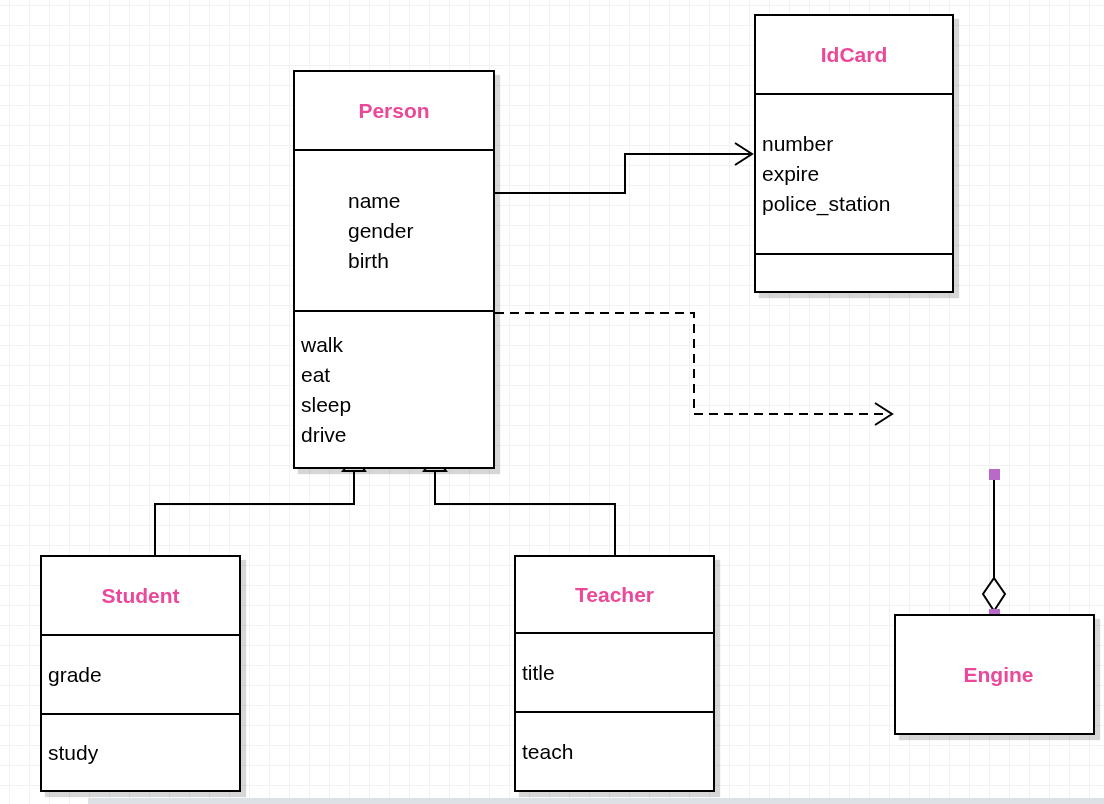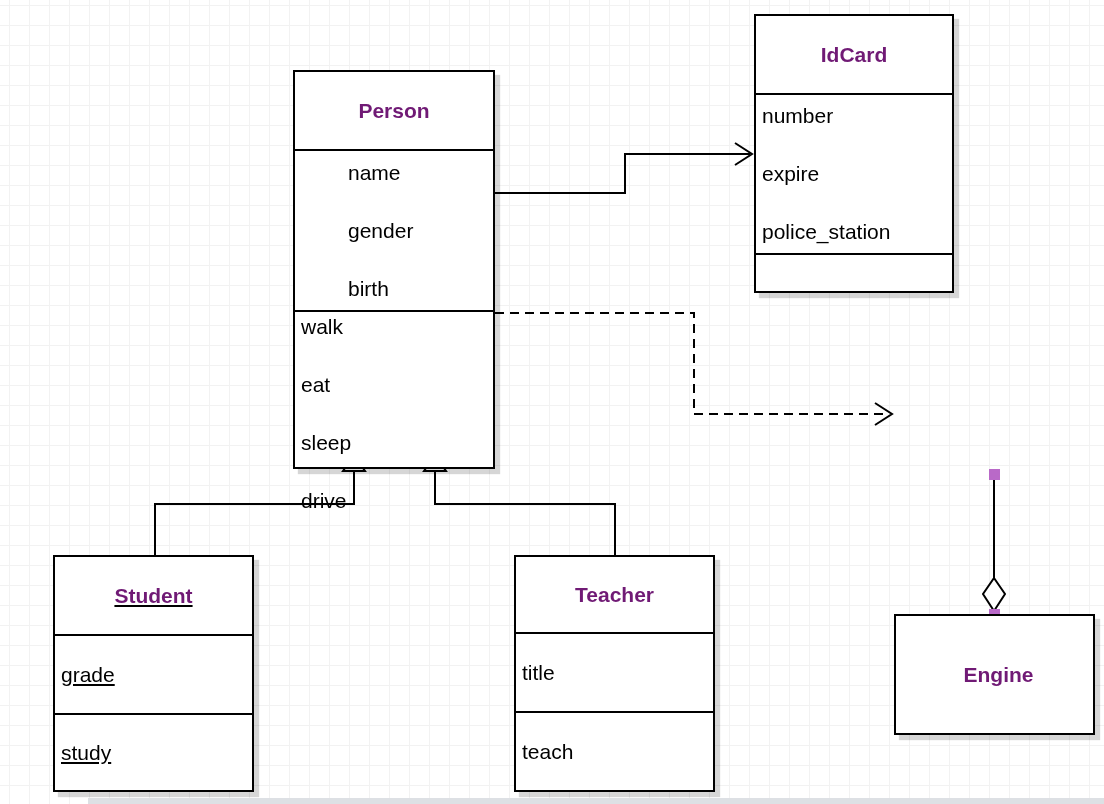--- a/index.html
+++ b/index.html
@@ -19,30 +19,29 @@
     position:absolute;
     box-sizing:border-box;
     background:#ffffff;
     border:2px solid #000000;
     box-shadow:5px 5px 1px rgba(0,0,0,0.16);
     display:flex;
     flex-direction:column;
   }
   .box-title {
     display:flex; align-items:center; justify-content:center;
-    font-weight:700; font-size:21px; color:#701a75;
+    font-weight:700; font-size:21px; color:#ec4899;
     flex:none;
   }
   .box-title.fill { flex:1; }
   .compartment {
     box-sizing:border-box;
     border-top:2px solid #000000;
     display:flex; flex-direction:column; justify-content:center;
     flex:none;
-    gap:28px;
   }
   .compartment.grow { flex:1; }
   .member {
     font-size:21px; line-height:30px; color:#000;
     padding-left:6px; white-space:nowrap;
   }
   svg.connectors {
     position:absolute; left:0; top:0;
     pointer-events:none;
   }
@@ -113,21 +112,21 @@
       <div class="member">police_station</div>
     </div>
     <div class="compartment grow"></div>
   </div>
 
 
   <div class="class-box" style="left:894px; top:614px; width:201px; height:121px;padding-left:8px;">
     <div class="box-title fill">Engine</div>
   </div>
 
-  <div class="class-box" style="left:53px; top:555px; width:201px; height:237px;text-decoration:underline;">
+  <div class="class-box" style="left:40px; top:555px; width:201px; height:237px;">
     <div class="box-title" style="height:77px;">Student</div>
     <div class="compartment" style="height:79px;">
       <div class="member">grade</div>
     </div>
     <div class="compartment grow">
       <div class="member">study</div>
     </div>
   </div>
 
   <div class="class-box" style="left:514px; top:555px; width:201px; height:237px;">

